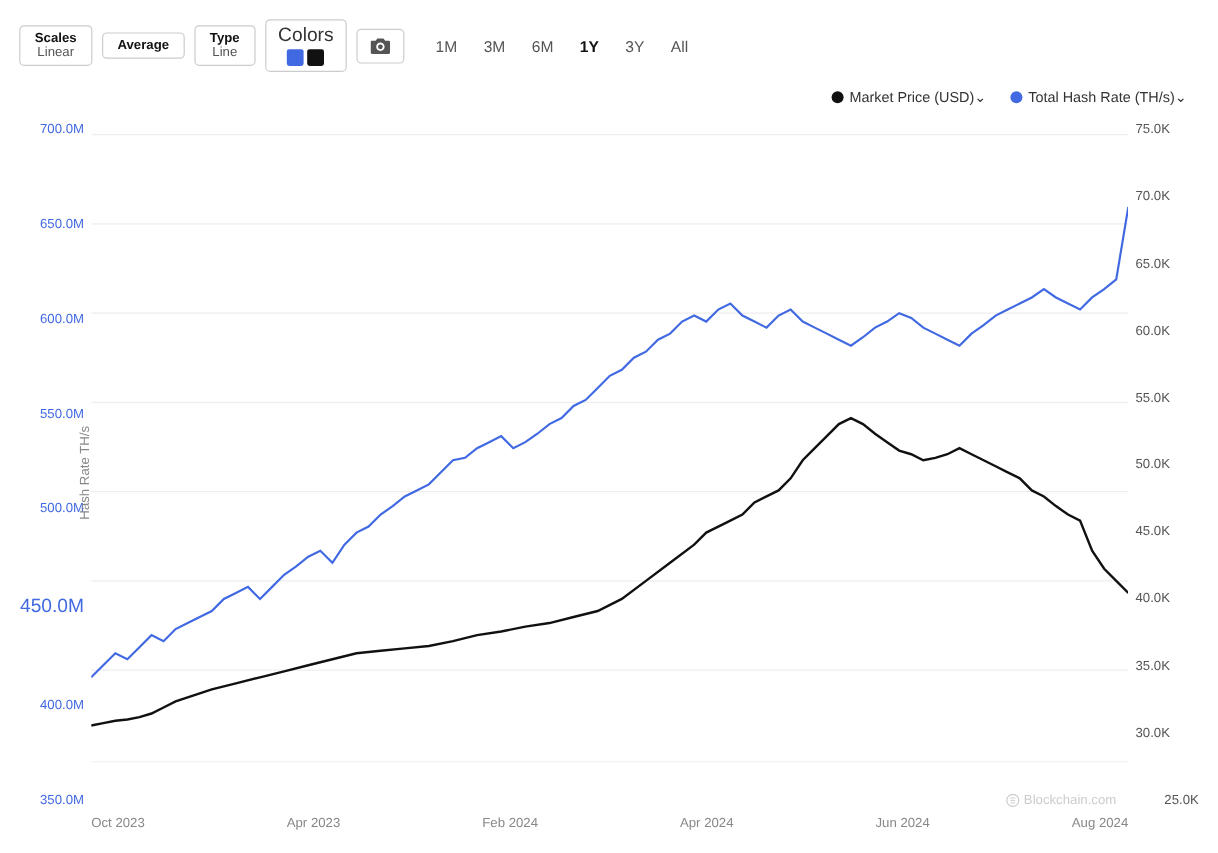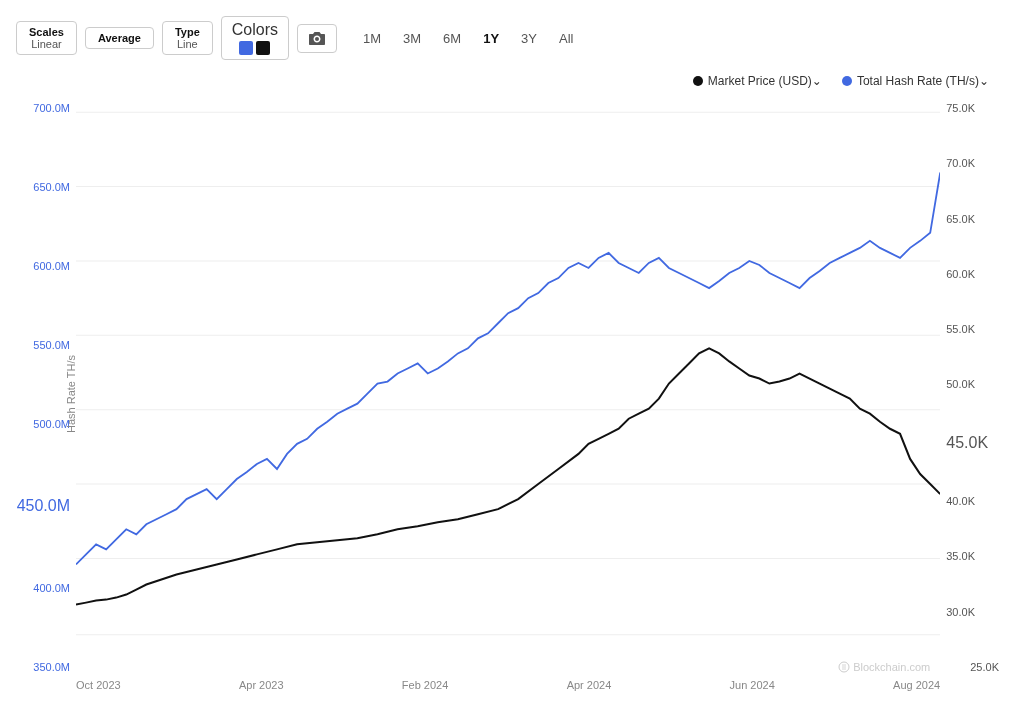--- a/index.html
+++ b/index.html
@@ -164,21 +164,21 @@
         </div>
       </div>
 
       <div style="display:flex;flex-direction:column;justify-content:space-between;padding:30px 0 30px 6px;min-width:50px;gap:43px;">
         <span style="font-size:11px;color:#555;">75.0K</span>
         <span style="font-size:11px;color:#555;">70.0K</span>
         <span style="font-size:11px;color:#555;">65.0K</span>
         <span style="font-size:11px;color:#555;">60.0K</span>
         <span style="font-size:11px;color:#555;">55.0K</span>
         <span style="font-size:11px;color:#555;">50.0K</span>
-        <span style="font-size:16px;color:#555;">45.0K</span>
+        <span style="font-size:11px;color:#555;">45.0K</span>
         <span style="font-size:11px;color:#555;">40.0K</span>
         <span style="font-size:11px;color:#555;">35.0K</span>
         <span style="font-size:11px;color:#555;">30.0K</span>
         <span style="font-size:11px;color:#555;margin-left:24px;">25.0K</span>
       </div>
     </div>
   </div>
 </div>
 
 </body></html>

